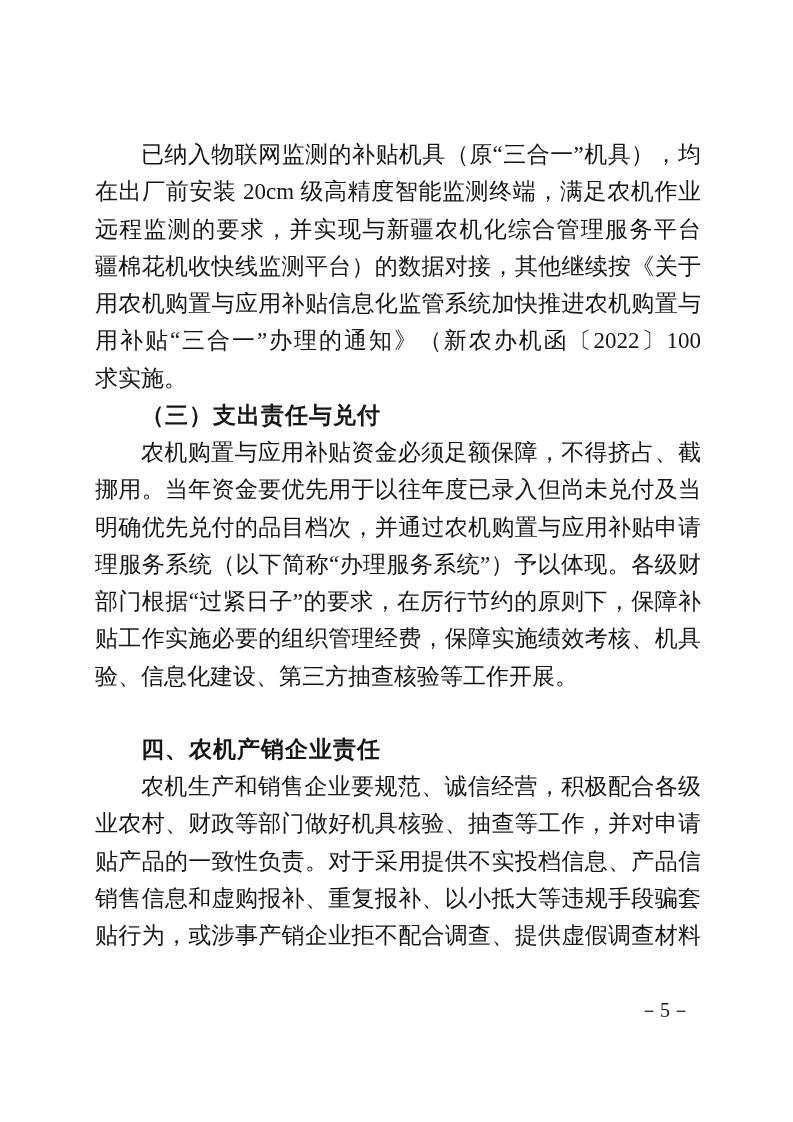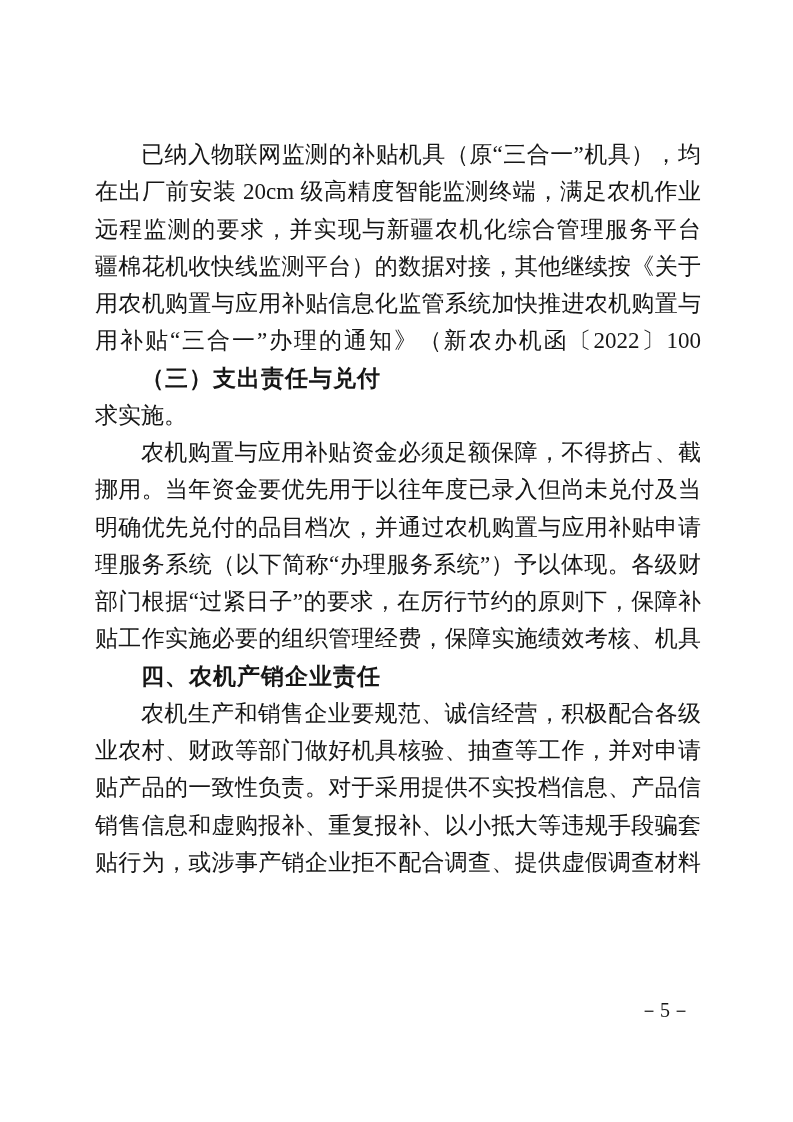--- a/index.html
+++ b/index.html
@@ -37,20 +37,21 @@
     text-align: left;
     text-align-last: left;
     letter-spacing: 1px;
   }
   .line.h-hei {
     font-weight: bold;
     text-align: left;
     text-align-last: left;
     font-family: "Liberation Sans", "DejaVu Sans", sans-serif;
     letter-spacing: 1px;
+    margin-top: 36px;
   }
   .page-number {
     position: absolute;
     top: 998px;
     right: 101px;
     font-size: 20px;
     line-height: 24px;
     letter-spacing: 1px;
     color: #161616;
   }
@@ -59,28 +60,29 @@
 <body>
 
 <div class="page">
   <div class="text-block">
     <div class="line indent">已纳入物联网监测的补贴机具（原“三合一”机具），均需</div>
     <div class="line">在出厂前安装 20cm 级高精度智能监测终端，满足农机作业实时</div>
     <div class="line">远程监测的要求，并实现与新疆农机化综合管理服务平台（新</div>
     <div class="line">疆棉花机收快线监测平台）的数据对接，其他继续按《关于启</div>
     <div class="line">用农机购置与应用补贴信息化监管系统加快推进农机购置与应</div>
     <div class="line">用补贴“三合一”办理的通知》（新农办机函〔2022〕100 号）要</div>
+    <div class="line end">求实施。</div>
     <div class="line h-kai indent">（三）支出责任与兑付</div>
-    <div class="line end">求实施。</div>
     <div class="line indent">农机购置与应用补贴资金必须足额保障，不得挤占、截留、</div>
     <div class="line">挪用。当年资金要优先用于以往年度已录入但尚未兑付及当年</div>
     <div class="line">明确优先兑付的品目档次，并通过农机购置与应用补贴申请办</div>
     <div class="line">理服务系统（以下简称“办理服务系统”）予以体现。各级财政</div>
     <div class="line">部门根据“过紧日子”的要求，在厉行节约的原则下，保障补</div>
     <div class="line">贴工作实施必要的组织管理经费，保障实施绩效考核、机具核</div>
+    <div class="line end">验、信息化建设、第三方抽查核验等工作开展。</div>
     <div class="line h-hei indent">四、农机产销企业责任</div>
     <div class="line indent">农机生产和销售企业要规范、诚信经营，积极配合各级农</div>
     <div class="line">业农村、财政等部门做好机具核验、抽查等工作，并对申请补</div>
     <div class="line">贴产品的一致性负责。对于采用提供不实投档信息、产品信息、</div>
     <div class="line">销售信息和虚购报补、重复报补、以小抵大等违规手段骗套补</div>
     <div class="line">贴行为，或涉事产销企业拒不配合调查、提供虚假调查材料等</div>
   </div>
   <div class="page-number">－5－</div>
 </div>
 

